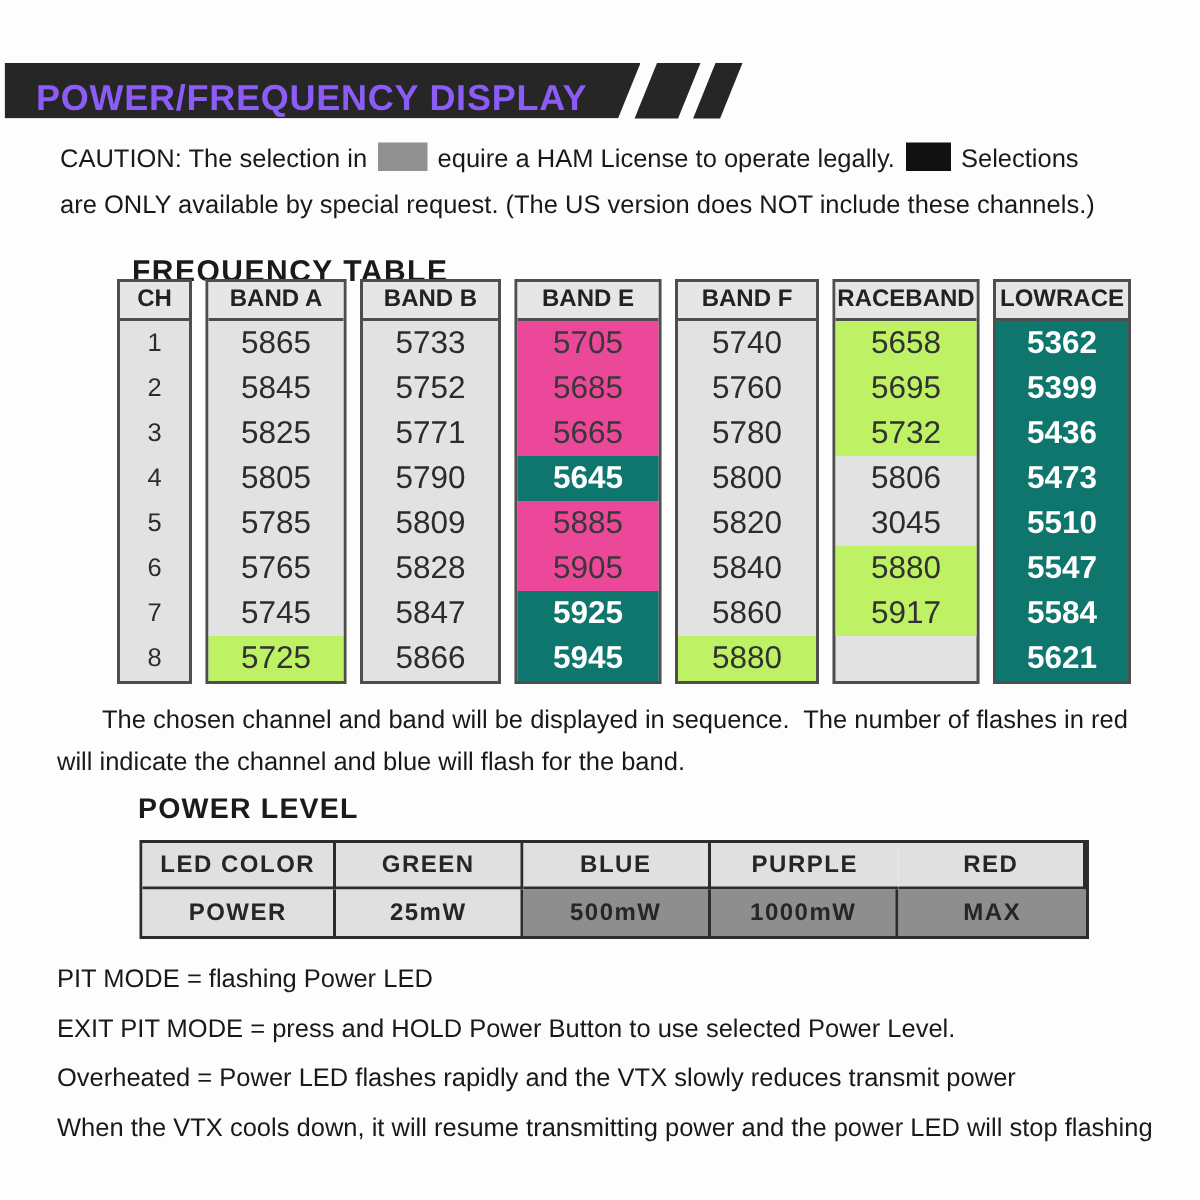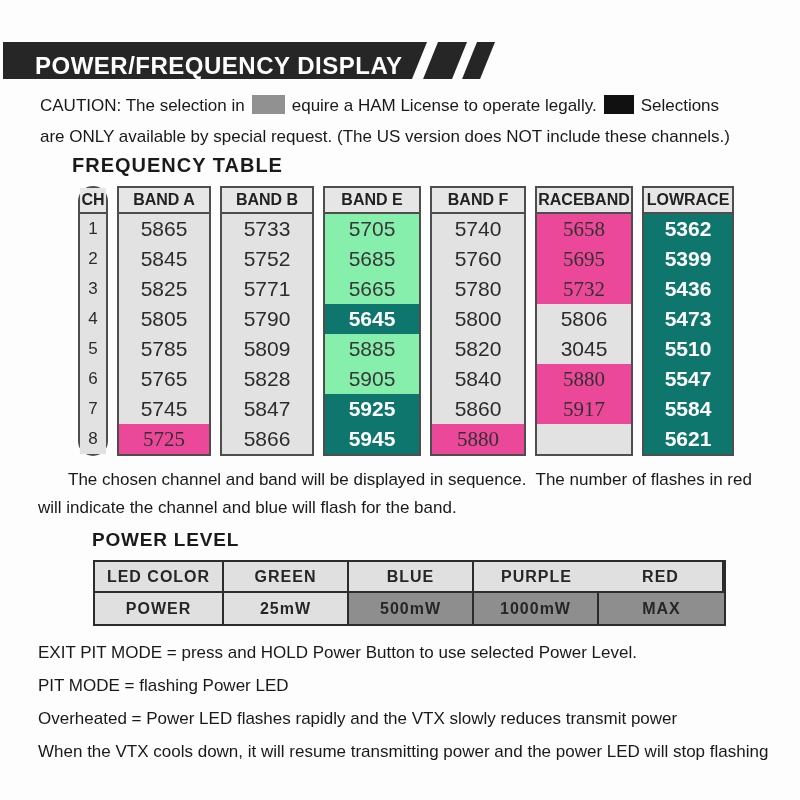--- a/index.html
+++ b/index.html
@@ -11,52 +11,52 @@
     color:#1c1c1c;
   }
   .page { position:relative; width:800px; height:800px; background:#fdfdfd; }
 
   
   .banner{
     position:absolute; left:3px; top:42px; width:424px; height:37px;
     background:#262626; display:flex; align-items:center;
     clip-path:polygon(0 0,100% 0,calc(100% - 15px) 100%,0 100%);
   }
-  .banner-title{ color:#ffffff; font-weight:700; font-size:24px; padding-left:32px; letter-spacing:.5px; white-space:nowrap;margin-top:11px; }
+  .banner-title{ color:#8b5cf6; font-weight:700; font-size:24px; padding-left:21px; letter-spacing:.5px; white-space:nowrap;margin-top:11px; }
   .stripe{ position:absolute; top:42px; height:37px; background:#262626; transform:skewX(-22deg); transform-origin:top left; }
   .stripe-1{ left:438px; width:29px; }
   .stripe-2{ left:477px; width:18px; }
 
   
   .caution{ position:absolute; left:40px; top:90px; width:740px; font-size:17px; line-height:31px; color:#191919; }
   .swatch{ display:inline-block; vertical-align:-3px; }
   .swatch-gray{ width:33px; height:19px; background:#919191; margin:0 7px; }
   .swatch-black{ width:30px; height:19px; background:#111111; margin:0 7px; }
 
   
-  .freq-title{ position:absolute; left:72px; top:154px; margin:0; font-size:20px; font-weight:700; letter-spacing:1px; color:#1a1a1a; }
+  .freq-title{ position:absolute; left:72px; top:154px; margin:16px; font-size:20px; font-weight:700; letter-spacing:1px; color:#1a1a1a; }
   .freq-cols{ position:absolute; left:78px; top:186px; display:flex; gap:9px; }
   .freq-col{ border:2px solid #4e4e4e; background:#e2e2e2; }
-  .freq-col:nth-child(1){ width:30px;border-radius:20px; }
+  .freq-col:nth-child(1){ width:50px; }
   .freq-col:nth-child(2){ width:94px; }
   .freq-col:nth-child(3){ width:94px; }
   .freq-col:nth-child(4){ width:98px; }
   .freq-col:nth-child(5){ width:96px; }
   .freq-col:nth-child(6){ width:98px; }
   .freq-col:nth-child(7){ width:92px; }
   .freq-header{
     height:26px; display:flex; align-items:center; justify-content:center;
     font-size:16px; font-weight:600; background:#e6e6e6; color:#222;
     border-bottom:2px solid #4e4e4e; white-space:nowrap;
   }
   .freq-cell{ height:30px; display:flex; align-items:center; justify-content:center; font-size:21px; }
   .freq-cell.ch{ font-size:17px; }
   .freq-cell.light{ background:#e2e2e2; color:#2c2c2c; }
-  .freq-cell.gray { background:#ec4899; color:#313131;font-family:Liberation Serif, serif; }
-  .freq-cell.dgray{ background:#86efac; color:#383838; }
+  .freq-cell.gray { background:#bef264; color:#313131; }
+  .freq-cell.dgray{ background:#ec4899; color:#383838; }
   .freq-cell.black{ background:#0f766e; color:#ffffff; font-weight:600; }
 
   
   .seq-note{ position:absolute; left:38px; top:466px; width:738px; margin:0; font-size:17px; line-height:28px; text-indent:30px; color:#191919; }
 
   
   .power-title{ position:absolute; left:92px; top:529px; margin:0; font-size:19px; font-weight:700; letter-spacing:.8px; color:#1a1a1a;text-align:right; }
   .power-table{
     position:absolute; left:93px; top:560px;
     display:grid; grid-template-columns:129px 125px 125px 125px 125px;
@@ -182,19 +182,19 @@
       <div class="power-cell light last-col">PURPLE</div>
       <div class="power-cell light">RED</div>
       <div class="power-cell light last-row">POWER</div>
       <div class="power-cell light last-row">25mW</div>
       <div class="power-cell gray last-row">500mW</div>
       <div class="power-cell gray last-row">1000mW</div>
       <div class="power-cell gray last-row last-col">MAX</div>
     </div>
 
   <div class="notes">
+    <p class="note">PIT MODE = flashing Power LED</p>
     <p class="note">EXIT PIT MODE = press and HOLD Power Button to use selected Power Level.</p>
-    <p class="note">PIT MODE = flashing Power LED</p>
     <p class="note">Overheated = Power LED flashes rapidly and the VTX slowly reduces transmit power</p>
     <p class="note">When the VTX cools down, it will resume transmitting power and the power LED will stop flashing</p>
   </div>
 
 </div>
 
 </body></html>

